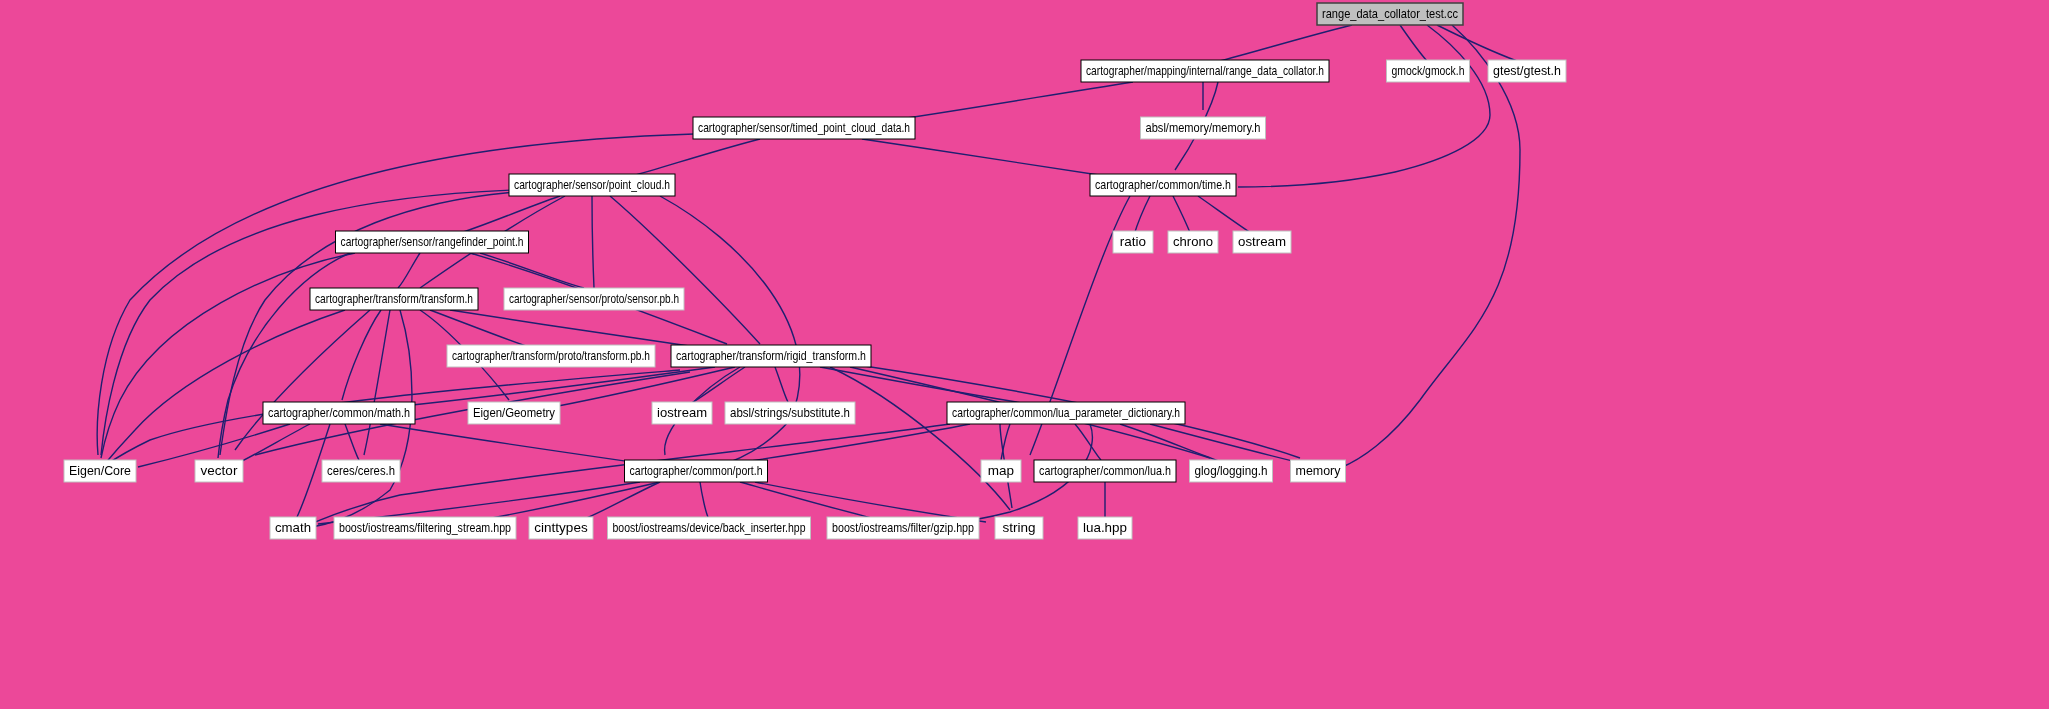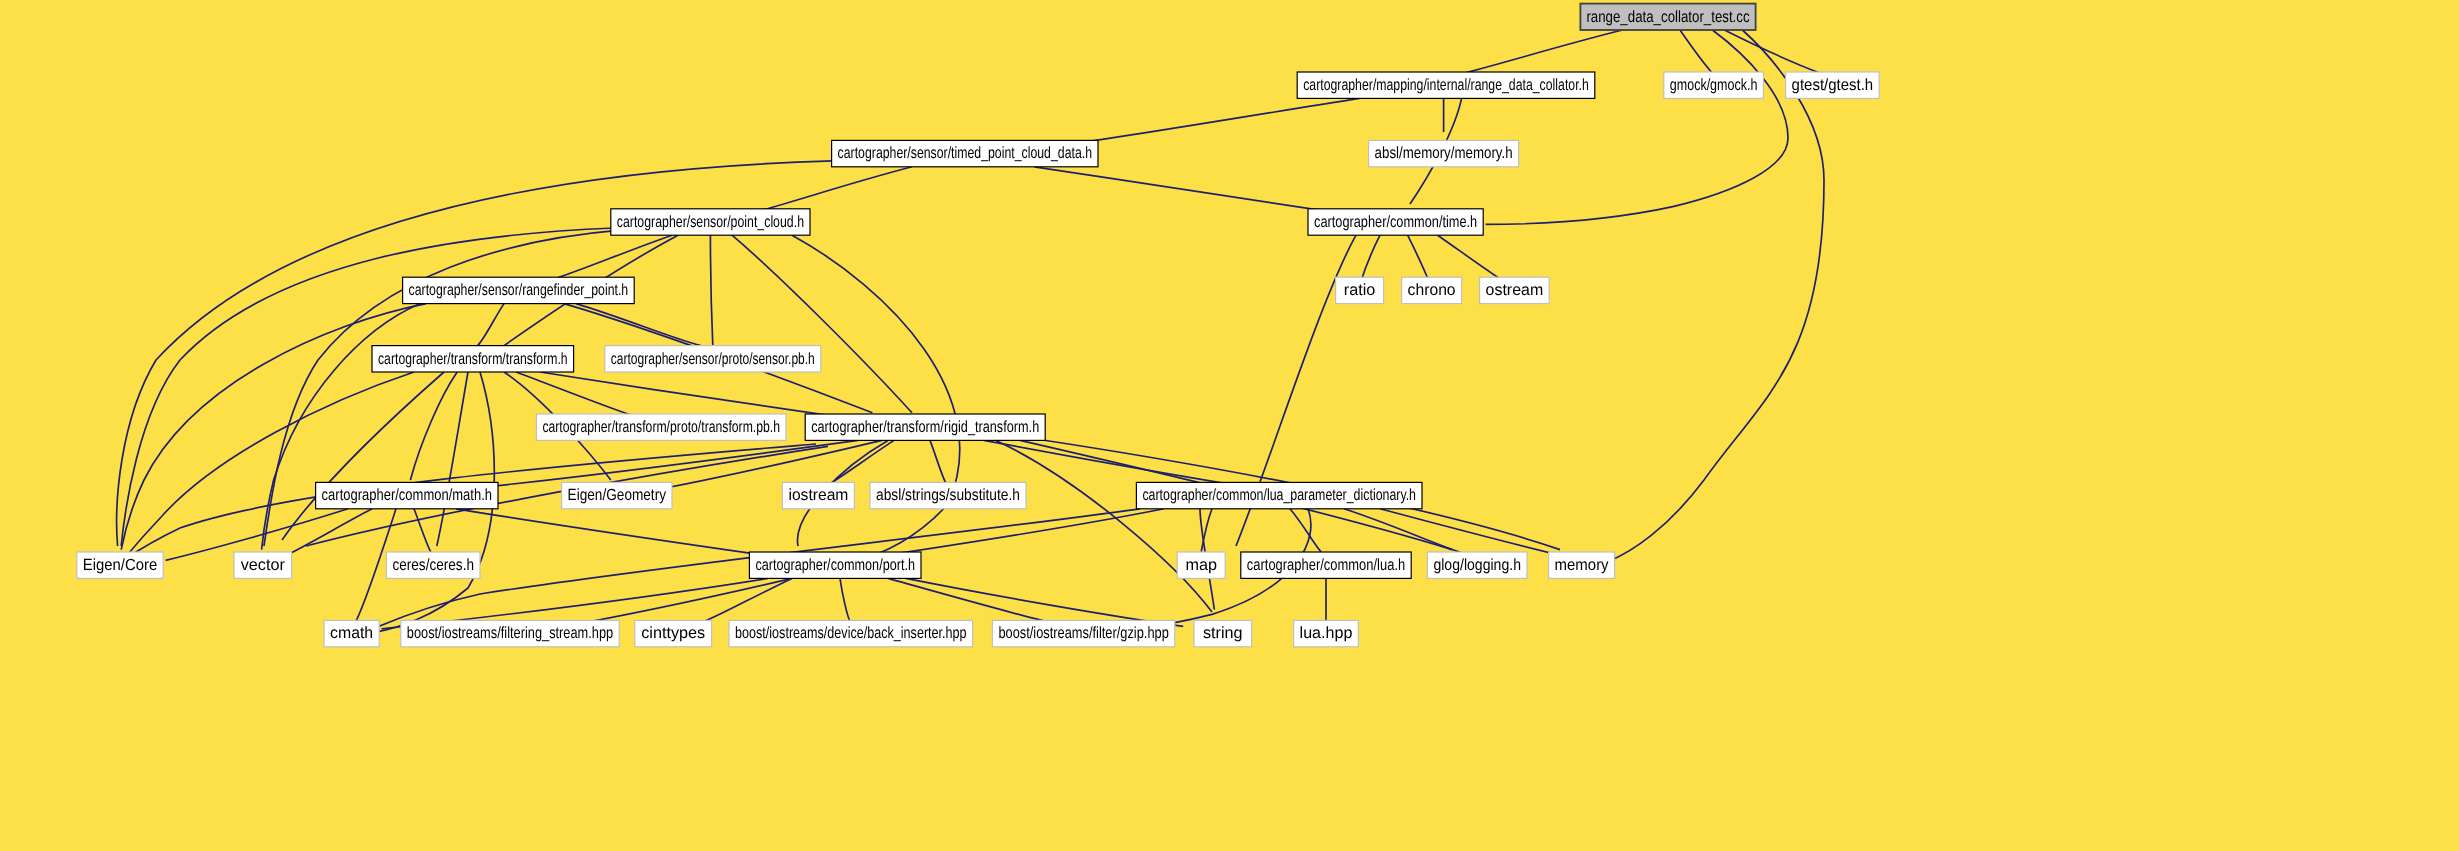--- a/index.html
+++ b/index.html
@@ -7,21 +7,21 @@
     padding: 0;
     background: #ffffff;
   }
   body {
     font-family: "Liberation Sans", sans-serif;
   }
   #graph-wrap {
     position: relative;
     width: 2049px;
     height: 709px;
-    background: #fde047;
+    background: #ec4899;
     overflow: hidden;
   }
   svg#dep-graph {
     display: block;
     width: 2049px;
     height: 709px;
   }
   .node-box {
     fill: #ffffff;
     stroke: #c0c0c0;

